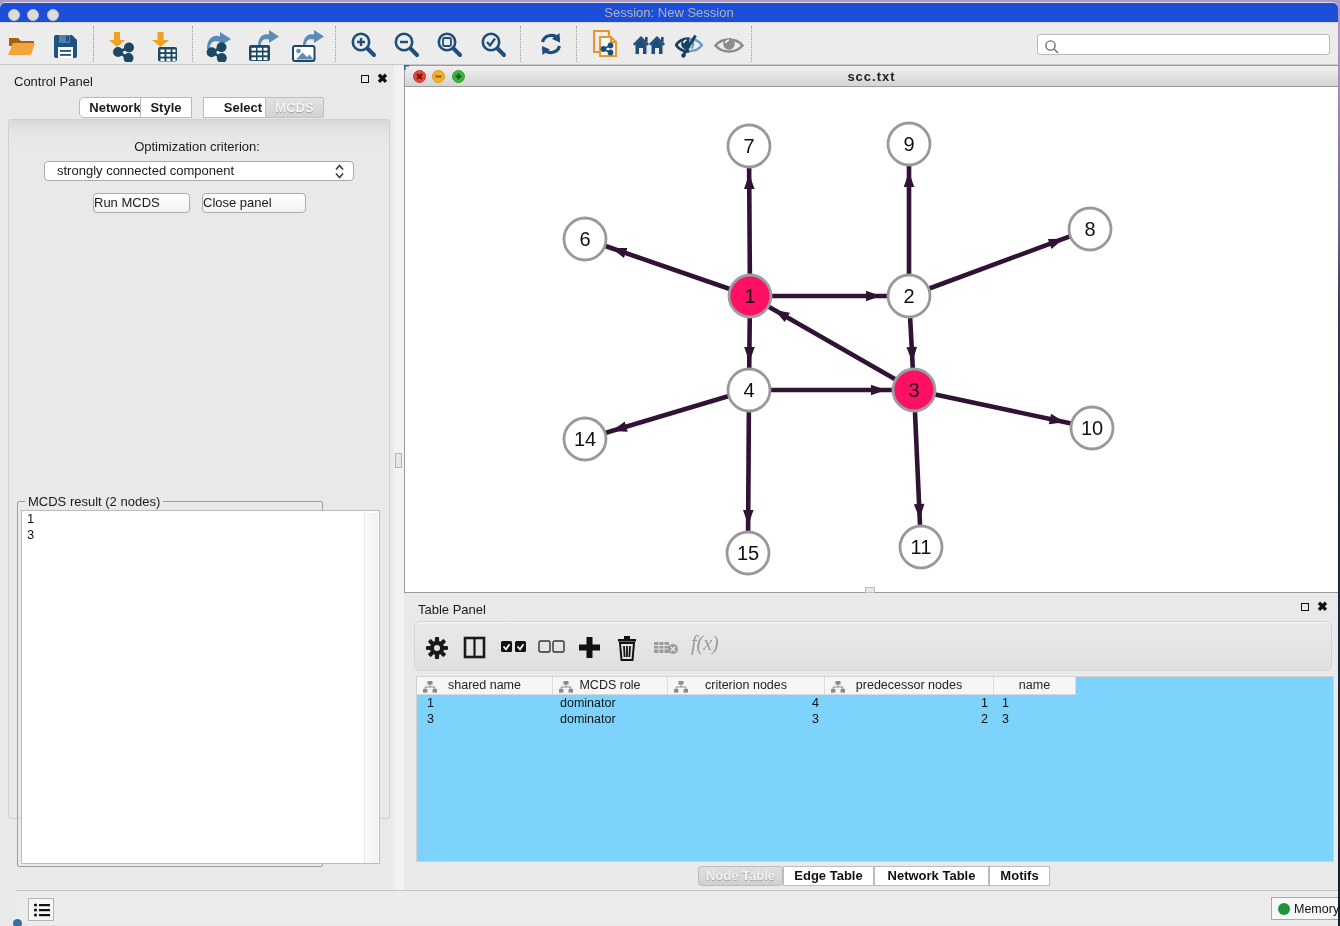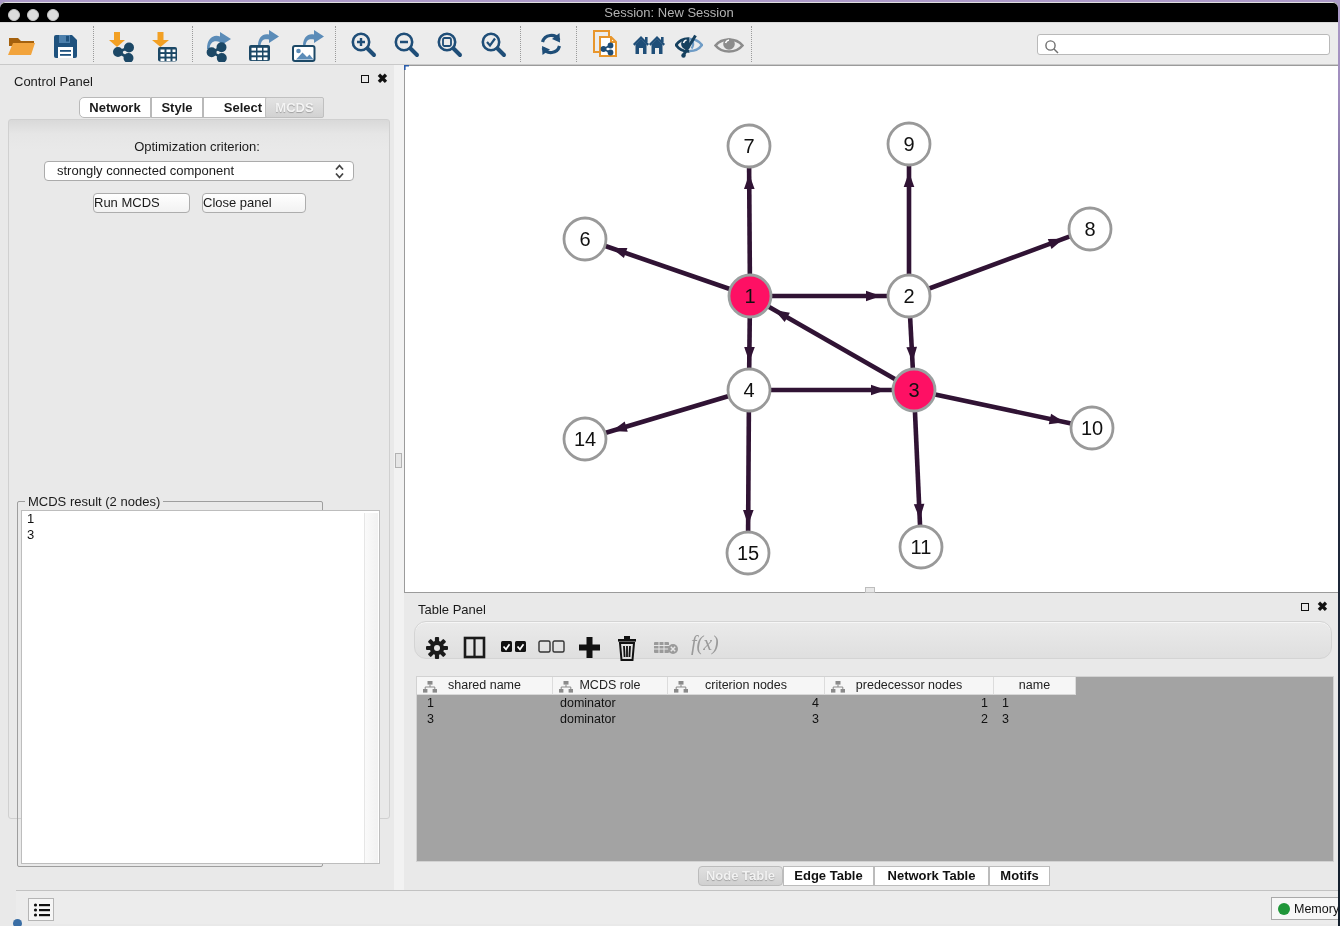--- a/index.html
+++ b/index.html
@@ -2,21 +2,21 @@
 <html><head>
 <meta charset="utf-8">
 <style>
 * { margin:0; padding:0; box-sizing:border-box; }
 body { width:1340px; height:926px; overflow:hidden; font-family:"Liberation Sans", sans-serif; }
 #desktop { position:absolute; left:0; top:0; width:1340px; height:926px;
   background:linear-gradient(180deg,#ac9ac8 0%,#a08dbe 10%,#6f6492 24%,#3a3656 34%,#20293c 55%,#121e2b 100%); }
 #win { position:absolute; left:0; top:2px; width:1338px; height:924px; overflow:hidden;
   background:#ececec; border-radius:5px 5px 0 0; }
 #titlebar { position:absolute; left:0; top:0; width:1338px; height:21px;
-  background:#000000; border-radius:5px 5px 0 0; border-bottom:1px solid #d8d8d8; box-shadow:inset 0 1px 0 #dedede; }
+  background:#1d4ed8; border-radius:5px 5px 0 0; border-bottom:1px solid #d8d8d8; box-shadow:inset 0 1px 0 #dedede; }
 .tl { position:absolute; top:7px; width:12px; height:12px; border-radius:50%;
   background:#dcdcdc; border:1px solid #c6c6c6; }
 #title { position:absolute; top:3px; left:0; width:100%; text-align:center;
   font-size:13px; color:#b3b3b3; }
 #toolbar { position:absolute; left:0; top:21px; width:1338px; height:42px;
   background:#ececec; border-bottom:1px solid #c9c9c9; }
 .sep { position:absolute; top:3px; height:36px; width:0;
   border-left:1px dotted #9a9a9a; }
 .tbi { position:absolute; top:0; }
 #search { position:absolute; left:1037px; top:11px; width:293px; height:21px;
@@ -58,24 +58,24 @@
   background:linear-gradient(180deg,#f0f0f0,#d4d4d4); border-bottom:1px solid #9c9c9c; }
 .mac { position:absolute; top:4px; width:13px; height:13px; border-radius:50%; }
 #netname { position:absolute; top:3px; width:100%; text-align:center; font-size:13px;
   font-weight:bold; color:#222; letter-spacing:1px;}
 #canvas { position:absolute; left:0; top:21px; width:933px; height:505px; background:#fff; }
 #netgrip { position:absolute; left:460px; top:521px; width:10px; height:6px;
   background:#e8e8e8; border:1px solid #bdbdbd; }
 
 #tablepanel { position:absolute; left:404px; top:529px; width:934px; height:296px; background:#e9e9e9; }
 #tp-hd { position:absolute; left:14px; top:8px; font-size:13px; color:#1a1a1a; }
-#tp-toolbar { position:absolute; left:10px; top:27px; width:918px; height:38px;
-  background:linear-gradient(180deg,#eaeaea,#dfdfdf); border:1px solid #d4d4d4; border-radius:12px;
+#tp-toolbar { position:absolute; left:10px; top:27px; width:918px; height:50px;
+  background:linear-gradient(180deg,#eaeaea,#dfdfdf); border:1px solid #d4d4d4; border-radius:6px;
   box-shadow:inset 0 1px 0 #f6f6f6; }
-#tp-table { position:absolute; left:12px; top:82px; width:918px; height:186px; background:#a3a3a3;
+#tp-table { position:absolute; left:12px; top:82px; width:918px; height:186px; background:#7dd3fc;
   border:1px solid #d2d2d2; }
 .th { position:absolute; top:0; height:18px; background:#f6f6f6;
   border-right:1px solid #dcdcdc; border-bottom:1px solid #d8d8d8; font-size:12.5px; color:#222;
   text-align:center; line-height:17px; }
 .td { position:absolute; font-size:12.5px; color:#111; height:16px; line-height:16px; }
 #tp-tabs { position:absolute; left:0; top:272px; width:100%; height:21px; }
 .ttab { position:absolute; top:0; height:20px; background:#fff; border:1px solid #bcbcbc;
   font-size:13px; font-weight:bold; color:#111; text-align:center; line-height:18px; }
 .ttabsel { background:linear-gradient(180deg,#e0e0e0,#d0d0d0); color:#f2f2f2;
   text-shadow:0 1px 1px #9f9f9f; border-radius:4px; }
@@ -276,21 +276,21 @@
     </div>
   </div>
 
   <div id="main">
     <div id="ctrl">
       <div id="ctrl-hd">Control Panel</div>
       <div class="wbtn-sq" style="left:361px;top:10px"></div>
       <div class="wbtn-x" style="left:377px;top:9px">✖</div>
       <div id="tabpane"></div>
       <div class="tab" style="left:79px;top:32px;width:72px;border-radius:5px 0 0 5px">Network</div>
-      <div class="tab" style="left:151px;top:32px;width:52px">Style</div>
+      <div class="tab" style="left:140px;top:32px;width:52px">Style</div>
       <div class="tab" style="left:203px;top:32px;width:80px">Select</div>
       <div class="tab tabsel" style="left:265px;top:32px;width:59px">MCDS</div>
       <div id="combo">strongly connected component
         <svg width="11" height="15" style="position:absolute;right:8px;top:2px">
           <path d="M2,5.5 L5.5,1.5 L9,5.5" fill="none" stroke="#444" stroke-width="1.8"></path>
           <path d="M2,9.5 L5.5,13.5 L9,9.5" fill="none" stroke="#444" stroke-width="1.8"></path>
         </svg>
       </div>
       <div id="optlab">Optimization criterion:</div>
       <div class="btn" style="left:93px;top:128px;width:97px">Run MCDS</div>
@@ -304,20 +304,38 @@
         </div>
       </div>
     </div>
     <div id="splitter">
           <div id="grip"></div>
         </div>
     <div id="netwin">
       <svg width="5" height="5" style="position:absolute;left:-1px;top:-1px;z-index:5">
             <path d="M0,5 V0 H5 V1.6 H1.6 V5 z" fill="#2a5caa"></path>
           </svg>
+      <div id="nettitle">
+        <div class="mac" style="left:8px;background:#e8463c;border:1px solid #c43a30">
+          <svg width="11" height="11" style="position:absolute;left:0;top:0">
+                <path d="M3,3 L8,8 M8,3 L3,8" stroke="#7c120c" stroke-width="2"></path>
+              </svg>
+        </div>
+        <div class="mac" style="left:27px;background:#f6b225;border:1px solid #d99c1e">
+          <svg width="11" height="11" style="position:absolute;left:0;top:0">
+                <path d="M2.5,5.5 H8.5" stroke="#8f5c0a" stroke-width="2"></path>
+              </svg>
+        </div>
+        <div class="mac" style="left:47px;background:#3bb53e;border:1px solid #2f9e33">
+          <svg width="11" height="11" style="position:absolute;left:0;top:0">
+                <path d="M2.5,5.5 H8.5 M5.5,2.5 V8.5" stroke="#175c19" stroke-width="2"></path>
+              </svg>
+        </div>
+        <div id="netname">scc.txt</div>
+      </div>
       <svg id="canvas" width="930" height="505">
 <line x1="345.0" y1="209.0" x2="344.1" y2="79.0" stroke="#301334" stroke-width="4.6"></line>
 <path d="M344.2,87.0 L349.6,102.0 L339.0,102.0 Z" fill="#301334"></path>
 <line x1="345.0" y1="209.0" x2="198.9" y2="158.5" stroke="#301334" stroke-width="4.6"></line>
 <path d="M206.5,161.1 L222.4,161.0 L218.9,171.0 Z" fill="#301334"></path>
 <line x1="345.0" y1="209.0" x2="484.0" y2="209.0" stroke="#301334" stroke-width="4.6"></line>
 <path d="M476.0,209.0 L461.0,214.3 L461.0,203.7 Z" fill="#301334"></path>
 <line x1="345.0" y1="209.0" x2="344.2" y2="283.0" stroke="#301334" stroke-width="4.6"></line>
 <path d="M344.3,275.0 L339.2,259.9 L349.8,260.1 Z" fill="#301334"></path>
 <line x1="504.0" y1="209.0" x2="504.0" y2="77.0" stroke="#301334" stroke-width="4.6"></line>

